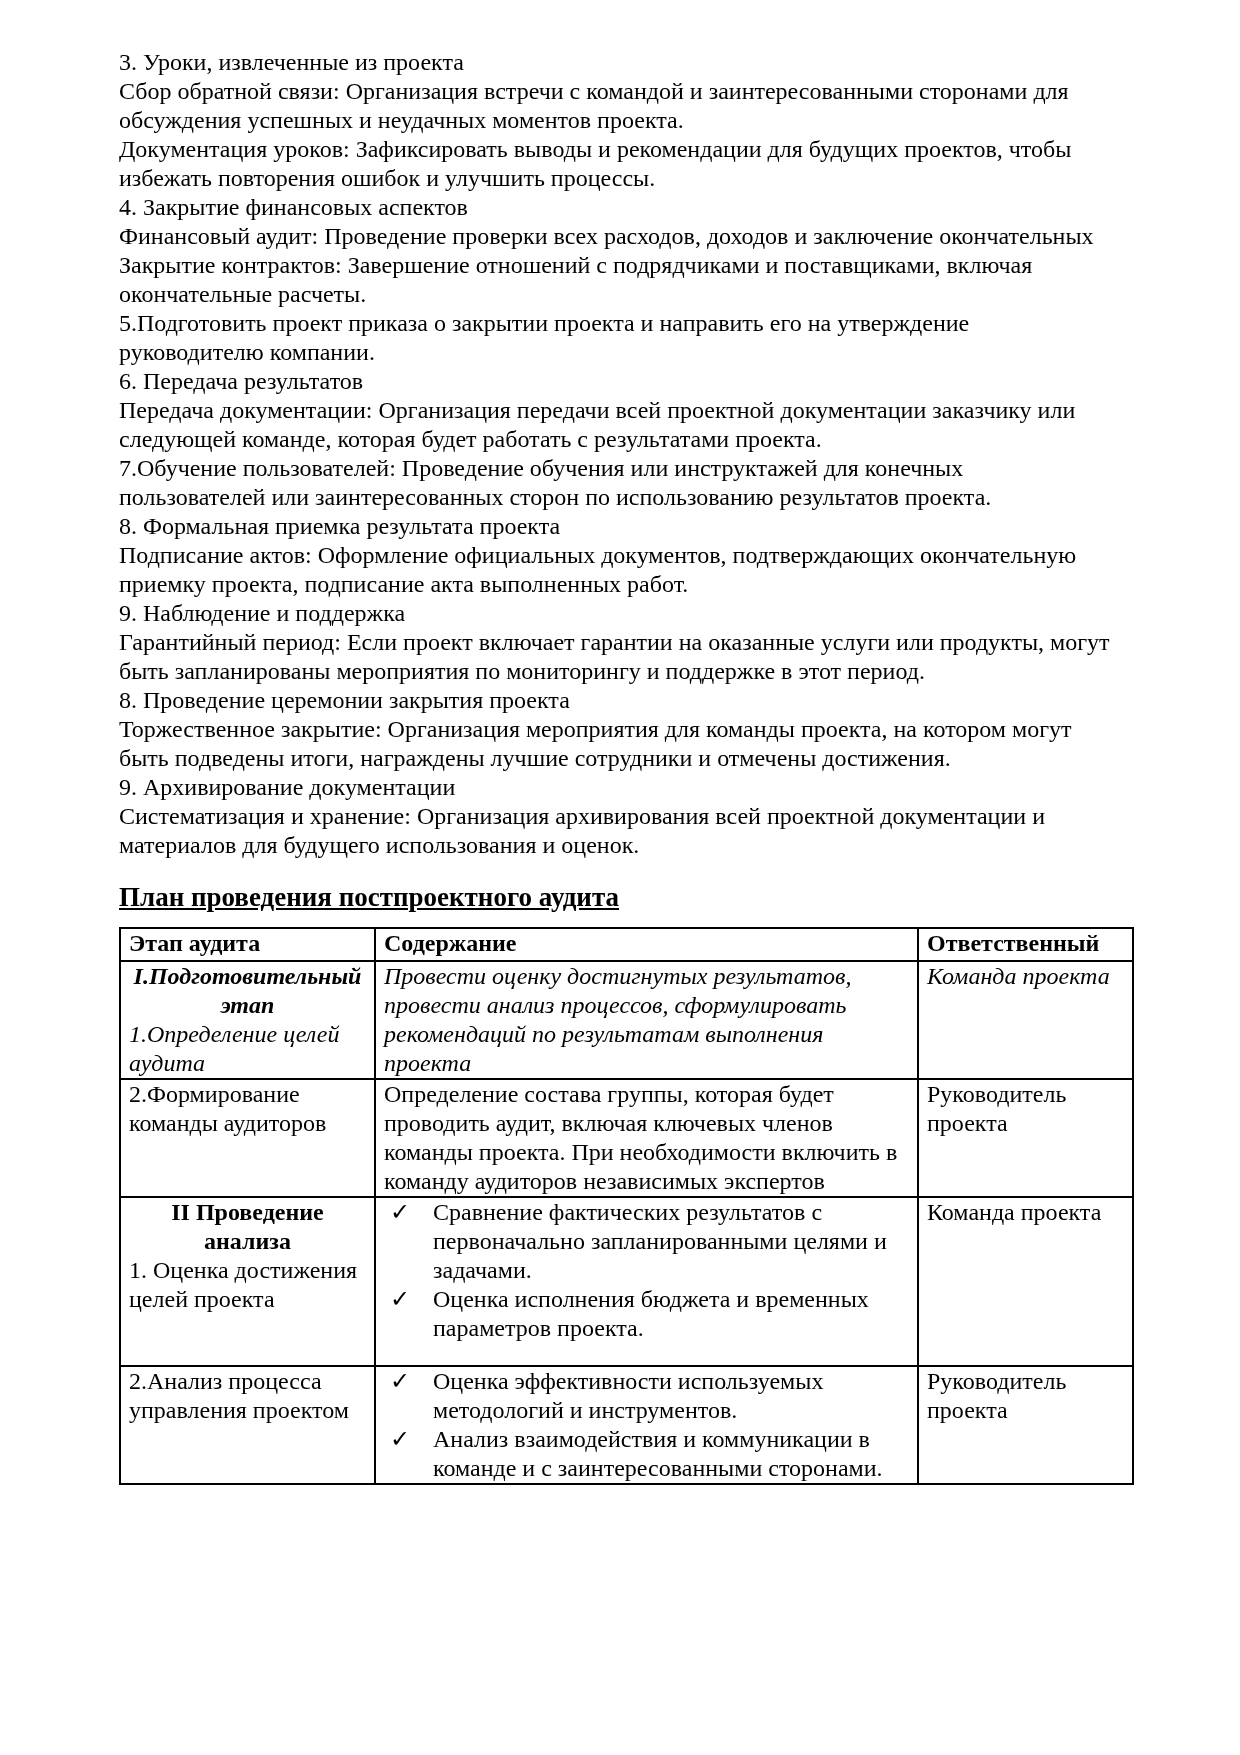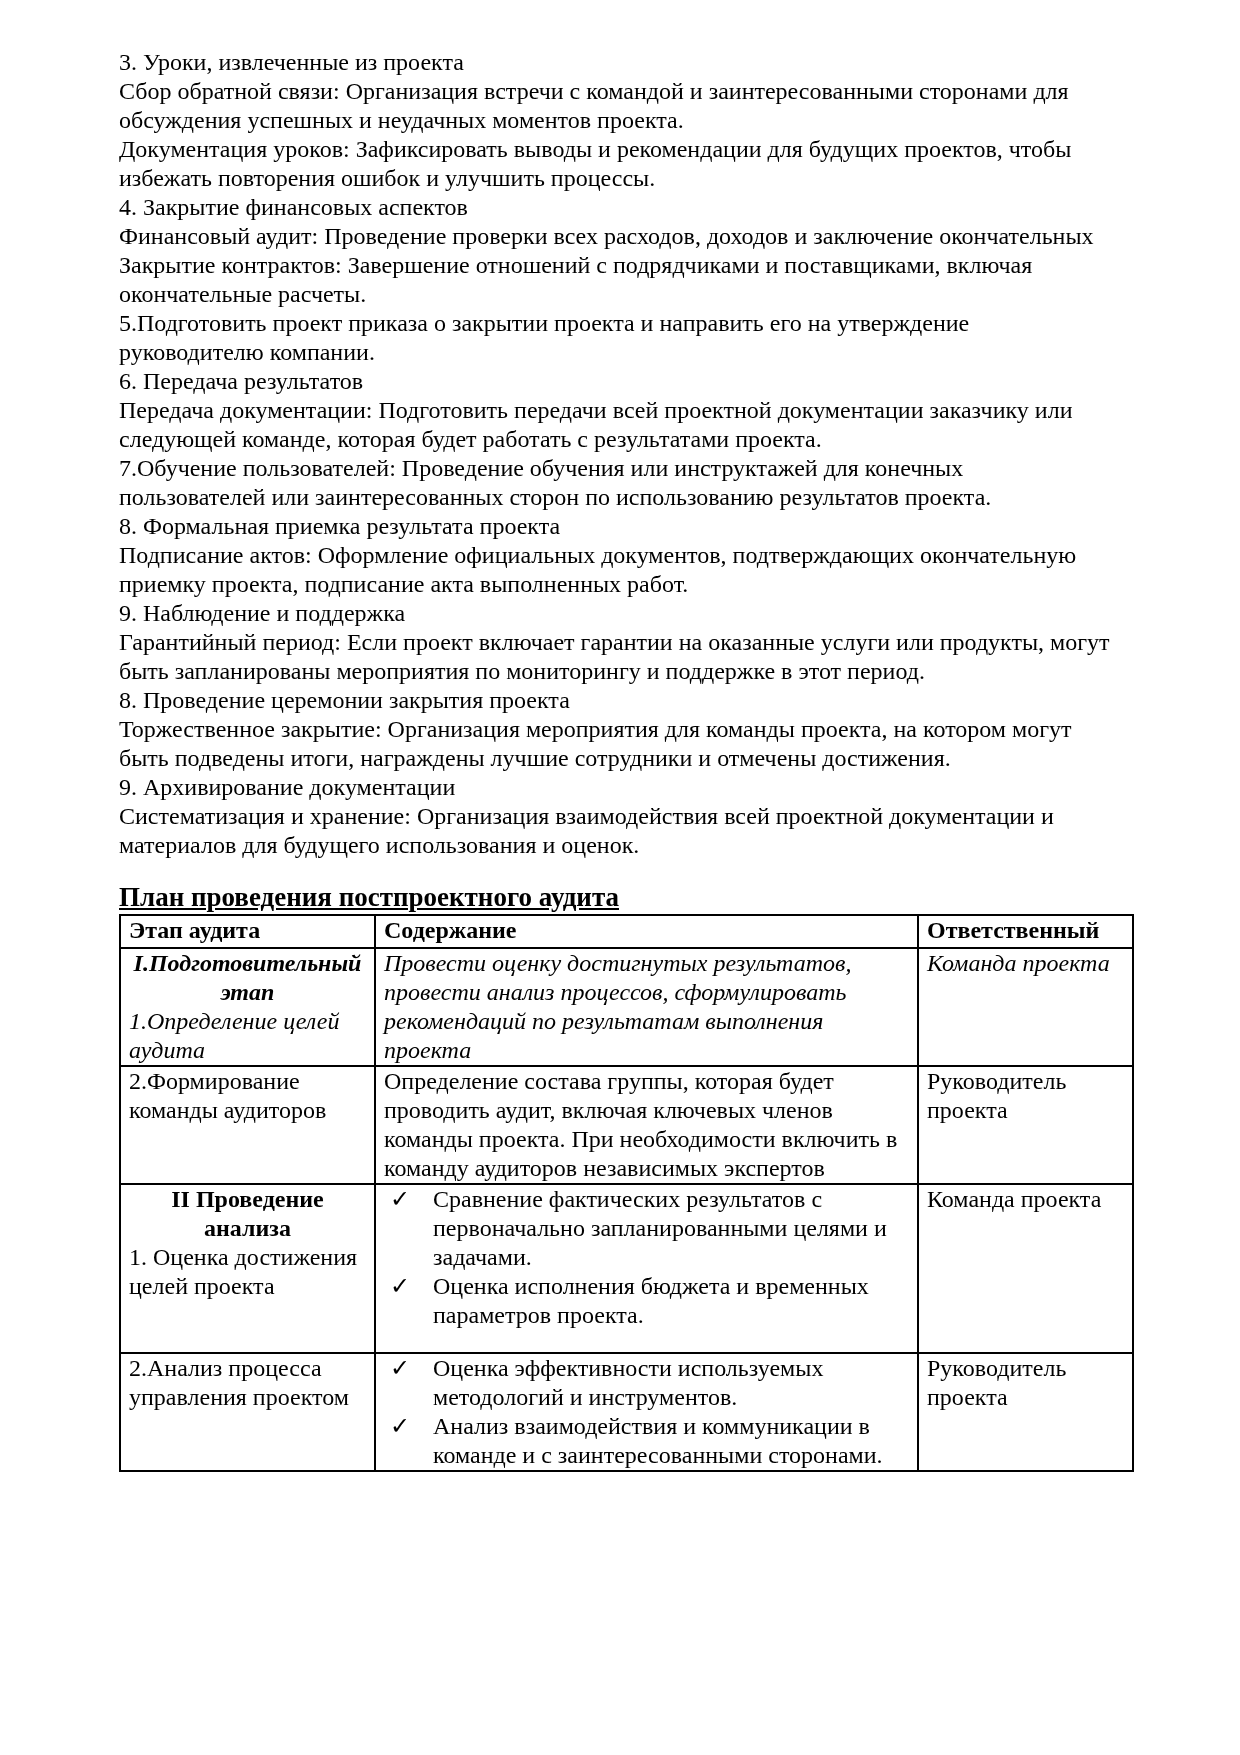--- a/index.html
+++ b/index.html
@@ -20,21 +20,21 @@
     font-weight: bold;
     line-height: 30px;
     margin: 22px 0 0 0;
     white-space: nowrap;
     text-decoration: underline;
   }
   table.audit {
     border-collapse: collapse;
     table-layout: fixed;
     width: 1013px;
-    margin-top: 2px;
+    margin-top: 15px;
   }
   table.audit th, table.audit td {
     border: 2px solid #000000;
     vertical-align: top;
     text-align: left;
     padding: 0 8px;
     font-size: 24px;
     line-height: 29px;
     font-weight: normal;
     overflow: hidden;
@@ -61,35 +61,35 @@
     <div class="body-line">обсуждения успешных и неудачных моментов проекта.</div>
     <div class="body-line">Документация уроков: Зафиксировать выводы и рекомендации для будущих проектов, чтобы</div>
     <div class="body-line">избежать повторения ошибок и улучшить процессы.</div>
     <div class="body-line">4. Закрытие финансовых аспектов</div>
     <div class="body-line">Финансовый аудит: Проведение проверки всех расходов, доходов и заключение окончательных</div>
     <div class="body-line">Закрытие контрактов: Завершение отношений с подрядчиками и поставщиками, включая</div>
     <div class="body-line">окончательные расчеты.</div>
     <div class="body-line">5.Подготовить проект приказа о закрытии проекта и направить его на утверждение</div>
     <div class="body-line">руководителю компании.</div>
     <div class="body-line">6. Передача результатов</div>
-    <div class="body-line">Передача документации: Подготовить передачи всей проектной документации заказчику или</div>
+    <div class="body-line">Передача документации: Организация передачи всей проектной документации заказчику или</div>
     <div class="body-line">следующей команде, которая будет работать с результатами проекта.</div>
     <div class="body-line">7.Обучение пользователей: Проведение обучения или инструктажей для конечных</div>
     <div class="body-line">пользователей или заинтересованных сторон по использованию результатов проекта.</div>
     <div class="body-line">8. Формальная приемка результата проекта</div>
     <div class="body-line">Подписание актов: Оформление официальных документов, подтверждающих окончательную</div>
     <div class="body-line">приемку проекта, подписание акта выполненных работ.</div>
     <div class="body-line">9. Наблюдение и поддержка</div>
     <div class="body-line">Гарантийный период: Если проект включает гарантии на оказанные услуги или продукты, могут</div>
     <div class="body-line">быть запланированы мероприятия по мониторингу и поддержке в этот период.</div>
     <div class="body-line">8. Проведение церемонии закрытия проекта</div>
     <div class="body-line">Торжественное закрытие: Организация мероприятия для команды проекта, на котором могут</div>
     <div class="body-line">быть подведены итоги, награждены лучшие сотрудники и отмечены достижения.</div>
     <div class="body-line">9. Архивирование документации</div>
-    <div class="body-line">Систематизация и хранение: Организация взаимодействия всей проектной документации и</div>
+    <div class="body-line">Систематизация и хранение: Организация архивирования всей проектной документации и</div>
     <div class="body-line">материалов для будущего использования и оценок.</div>
   </div>
 
   <div class="section-title">План проведения постпроектного аудита</div>
 
   <table class="audit">
     <colgroup>
       <col style="width:255px">
       <col style="width:543px">
       <col style="width:215px">

